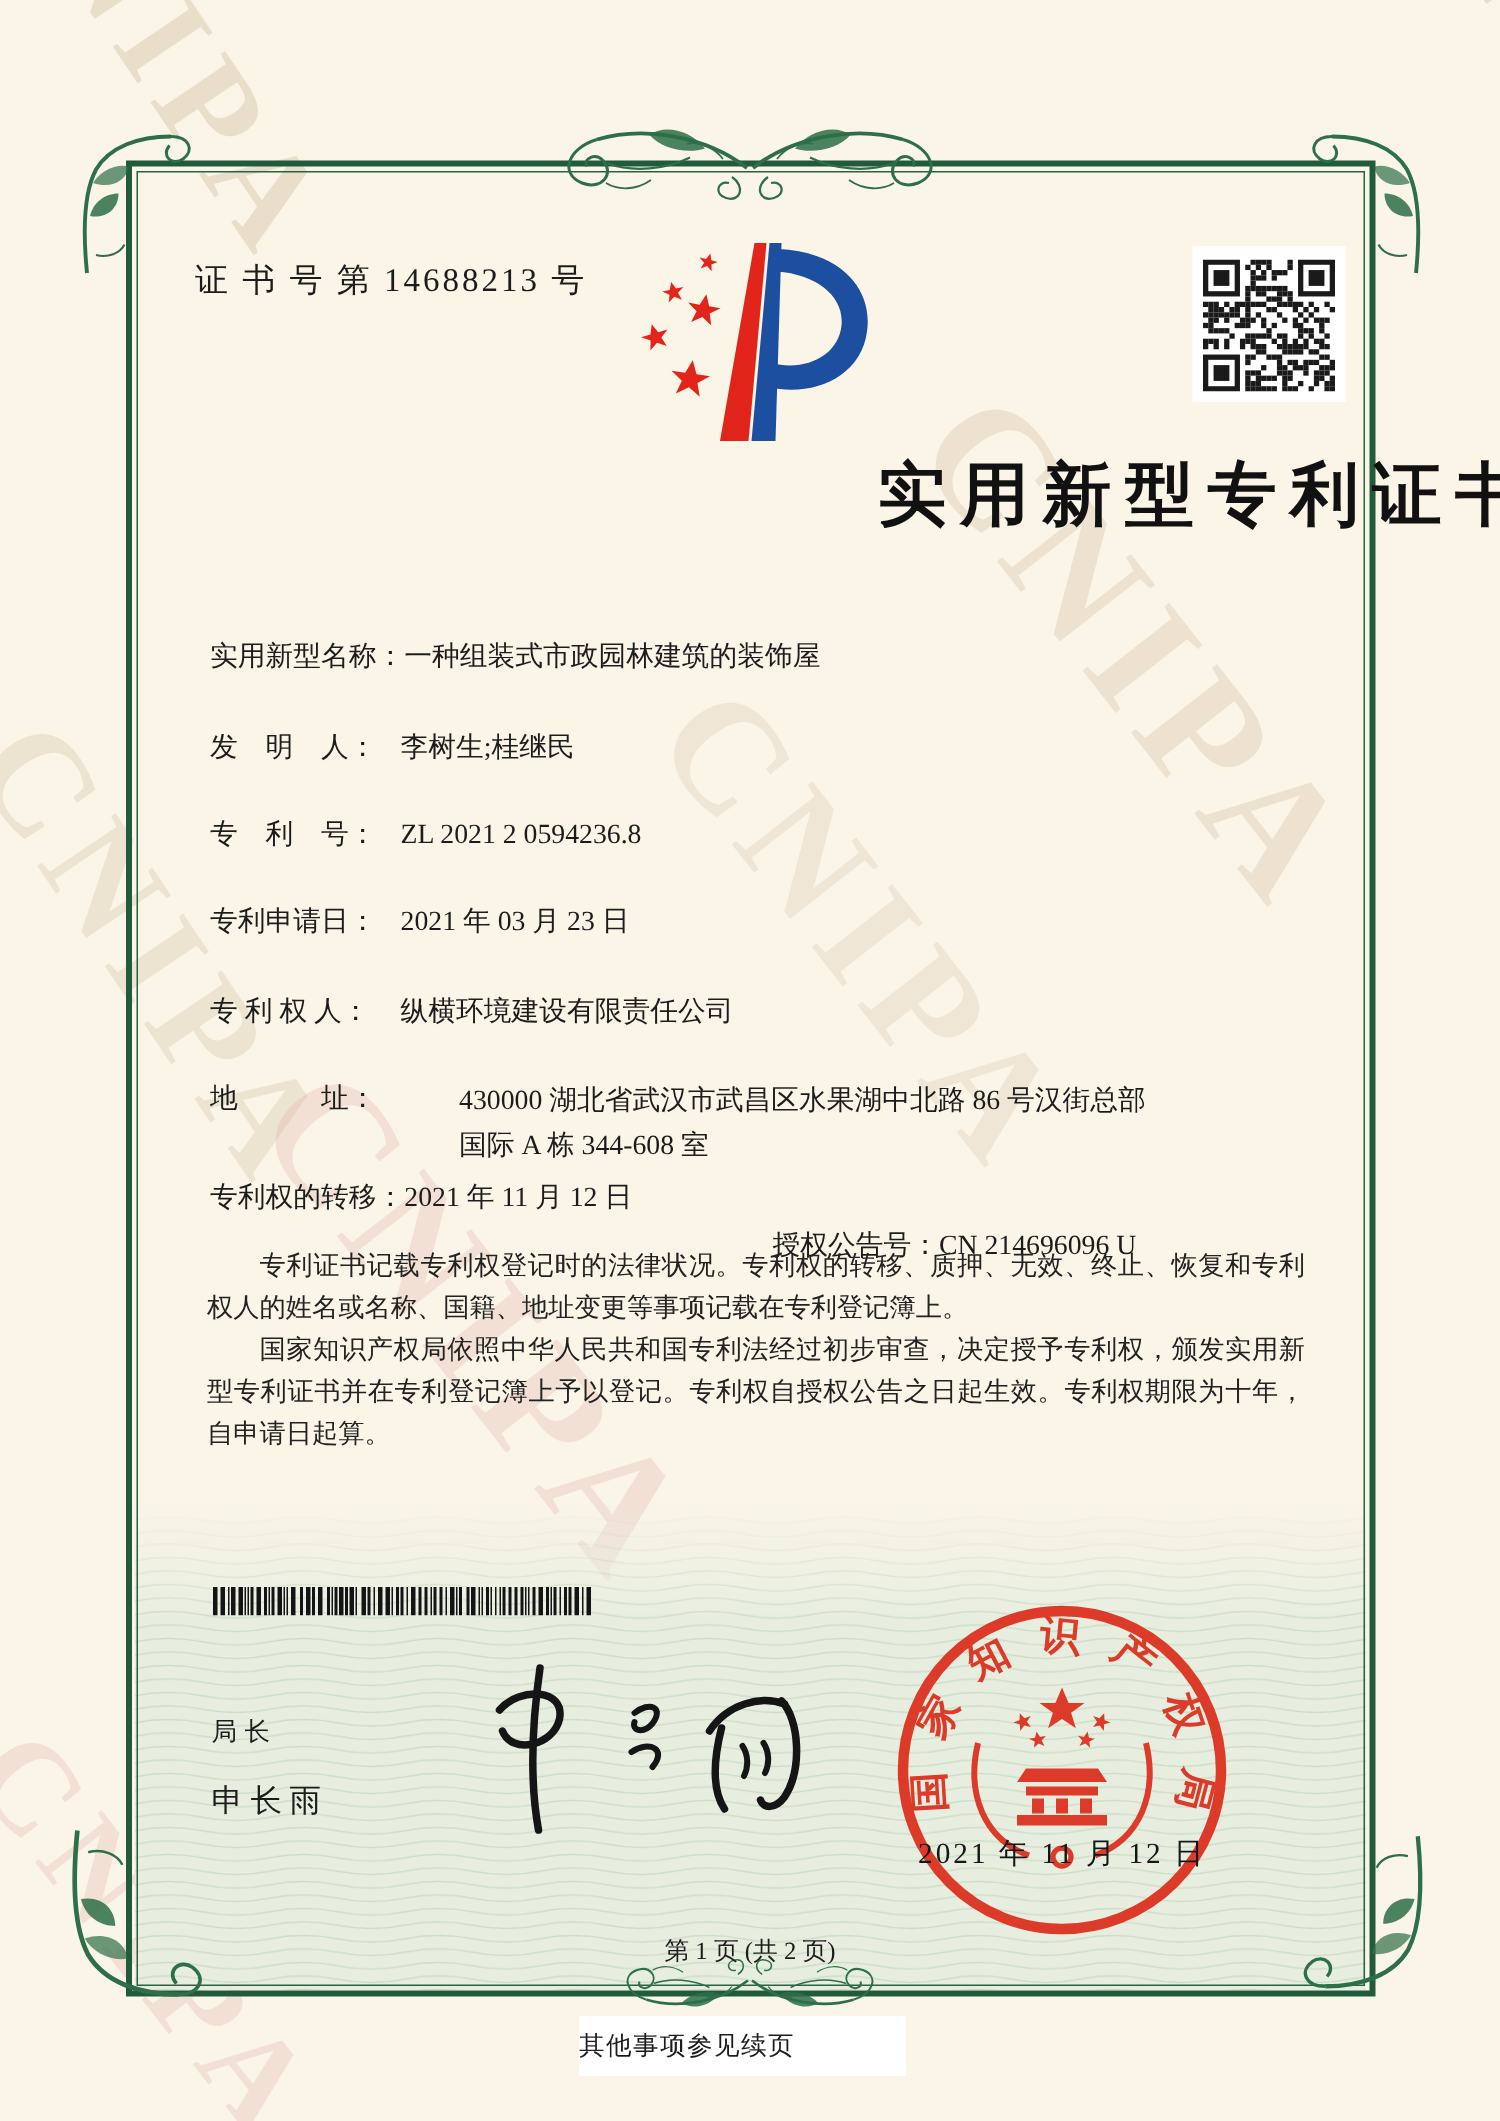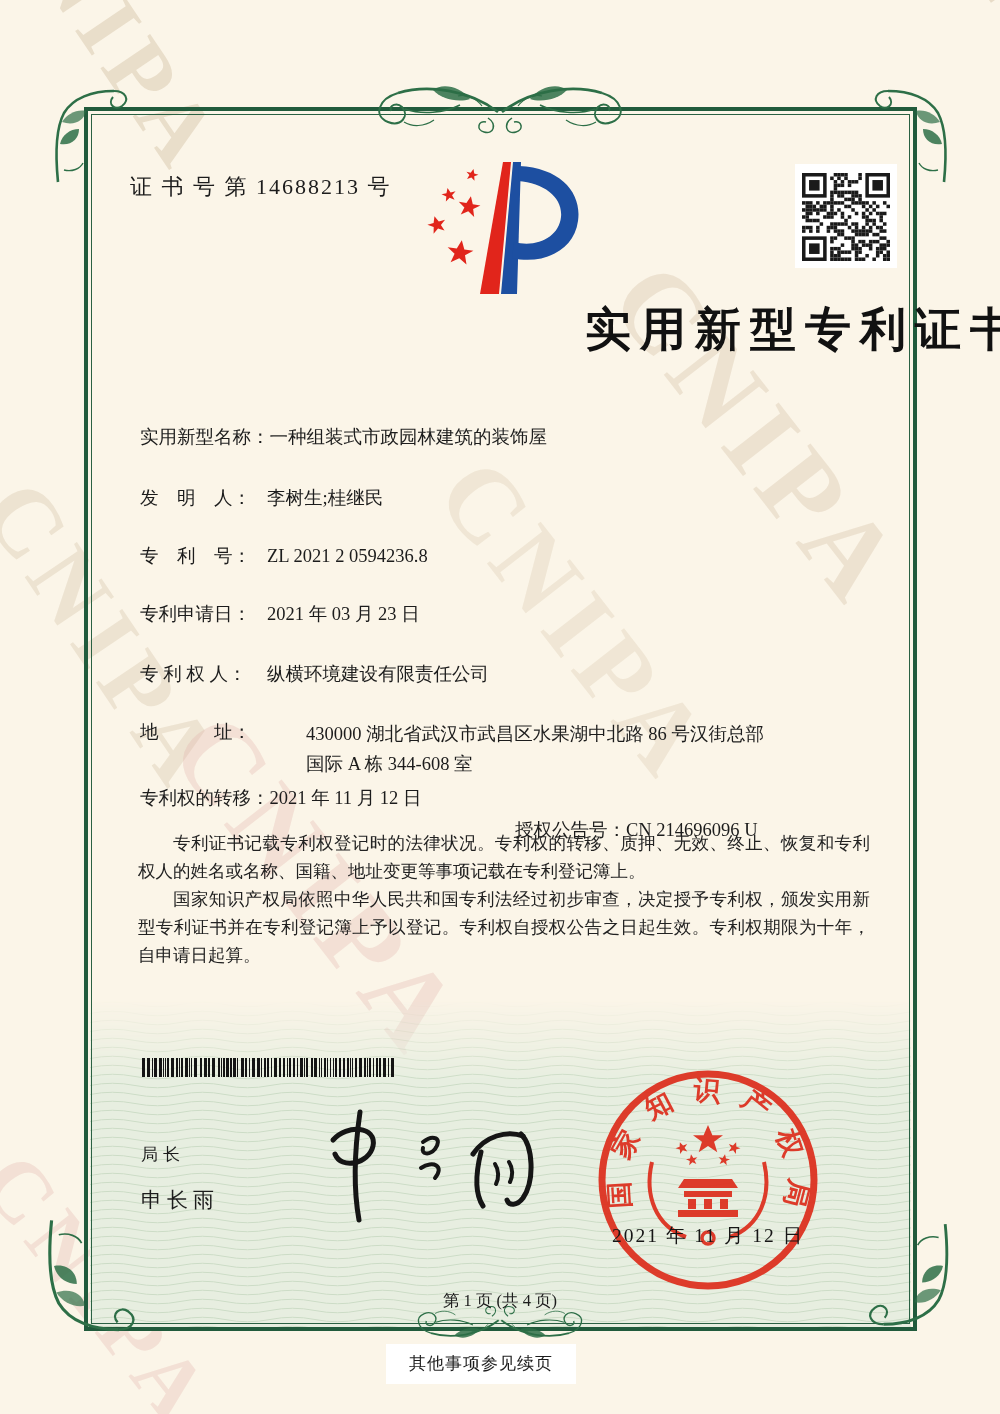--- a/index.html
+++ b/index.html
@@ -49,22 +49,22 @@
   #barcode{position:absolute;left:142px;top:1058px;}
   #sig-title{position:absolute;left:141px;top:1143px;font-size:17px;
              font-family:"Liberation Sans","DejaVu Sans",sans-serif;letter-spacing:5px;}
   #sig-name{position:absolute;left:141px;top:1186px;font-size:21px;
             font-family:"Liberation Sans","DejaVu Sans",sans-serif;letter-spacing:5px;}
   #signature{position:absolute;left:285px;top:1102px;}
   #seal{position:absolute;left:594px;top:1066px;}
   #seal-date{position:absolute;left:612px;top:1222px;font-size:19.5px;
              letter-spacing:2px;color:#161616;white-space:nowrap;}
   #page-no{position:absolute;left:0;top:1290px;width:100%;text-align:center;font-size:16.5px;}
-  #cont-note{position:absolute;left:386px;top:1344px;width:190px;background:#ffffff;
-             text-align:center;padding:8px 0 9px;font-size:17px;letter-spacing:1px;}
+  #cont-note{position:absolute;left:386px;top:1344px;width:218px;background:#ffffff;
+             text-align:left;padding:8px 0 9px;font-size:17px;letter-spacing:1px;}
 </style>
 </head>
 <body>
 
 <div id="page">
 
   <svg width="0" height="0" style="position:absolute" aria-hidden="true">
     <defs>
       <path id="star5" d="M0,-10 2.94,-3.09 10,-3.09 4.05,1.18 6.18,8.09 0,4 -6.18,8.09 -4.05,1.18 -10,-3.09 -2.94,-3.09 Z"></path>
       <g id="scrollwork" fill="none" stroke="#2d6f47">
@@ -522,16 +522,16 @@
         <rect x="126" y="133" width="8" height="10"></rect>
         <rect x="84" y="144" width="60" height="7"></rect>
         <path d="M58 96 C50 130 62 160 92 171" fill="none" stroke="#dd2e1d" stroke-width="4"></path>
         <path d="M170 96 C178 130 166 160 136 171" fill="none" stroke="#dd2e1d" stroke-width="4"></path>
         <circle cx="114" cy="172" r="6" fill="none" stroke="#dd2e1d" stroke-width="3.5"></circle>
       </g>
     </g>
   </svg>
   <div id="seal-date">2021 年 11 月 12 日</div>
 
-  <div id="page-no">第 1 页 (共 4 页)</div>
+  <div id="page-no">第 1 页 (共 2 页)</div>
   <div id="cont-note">其他事项参见续页</div>
 
 </div>
 
 </body></html>

